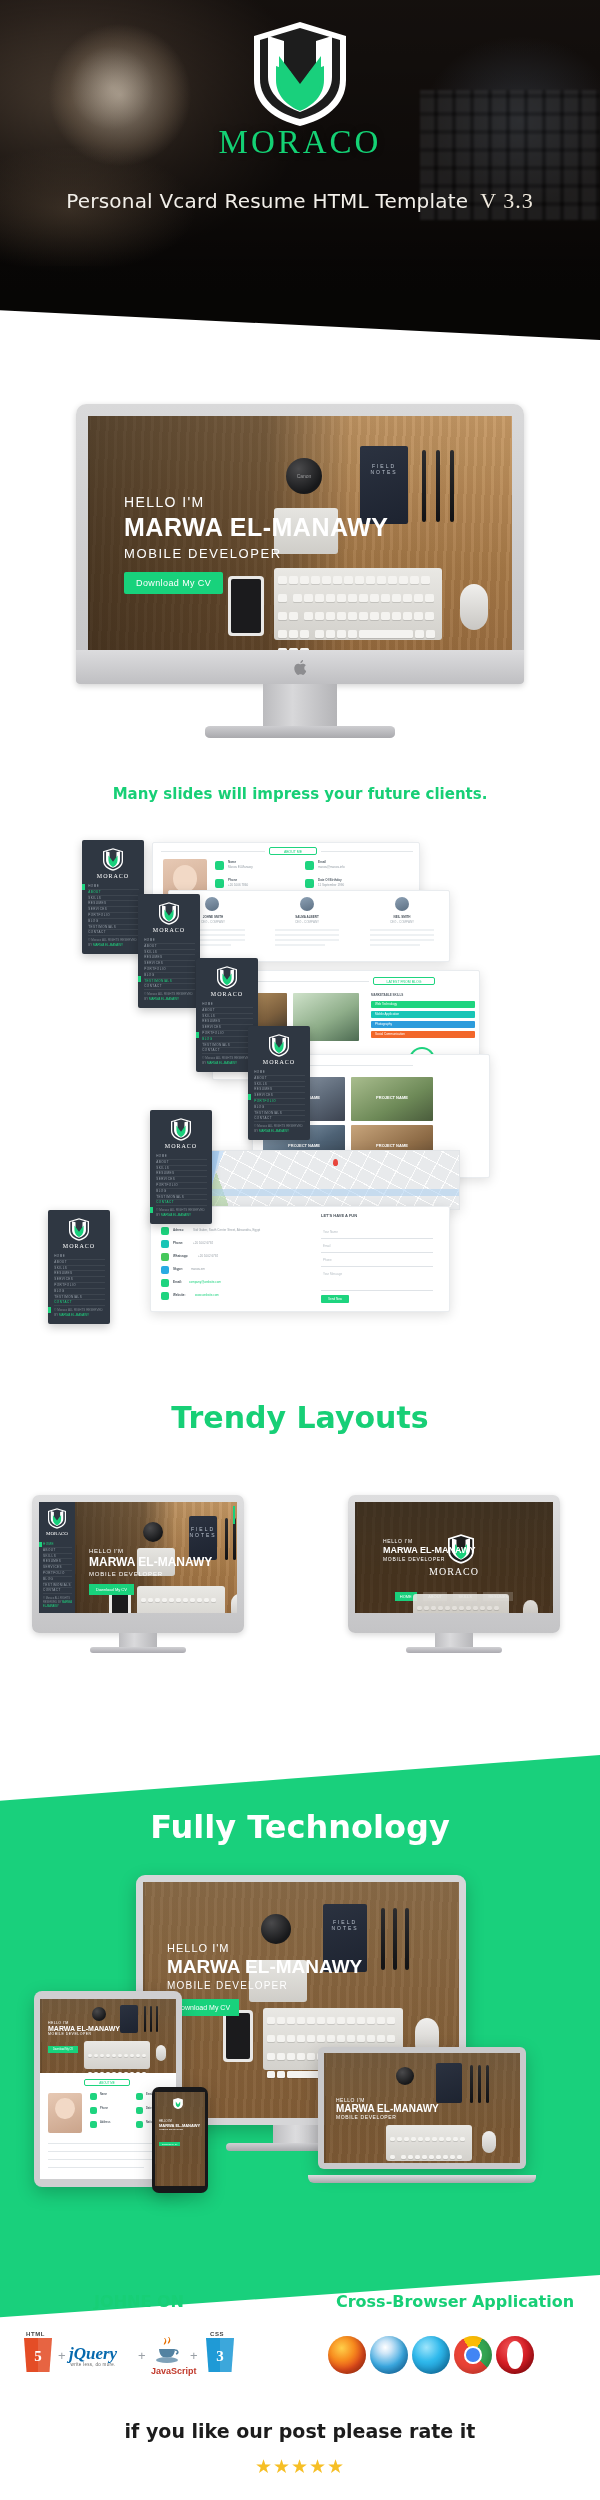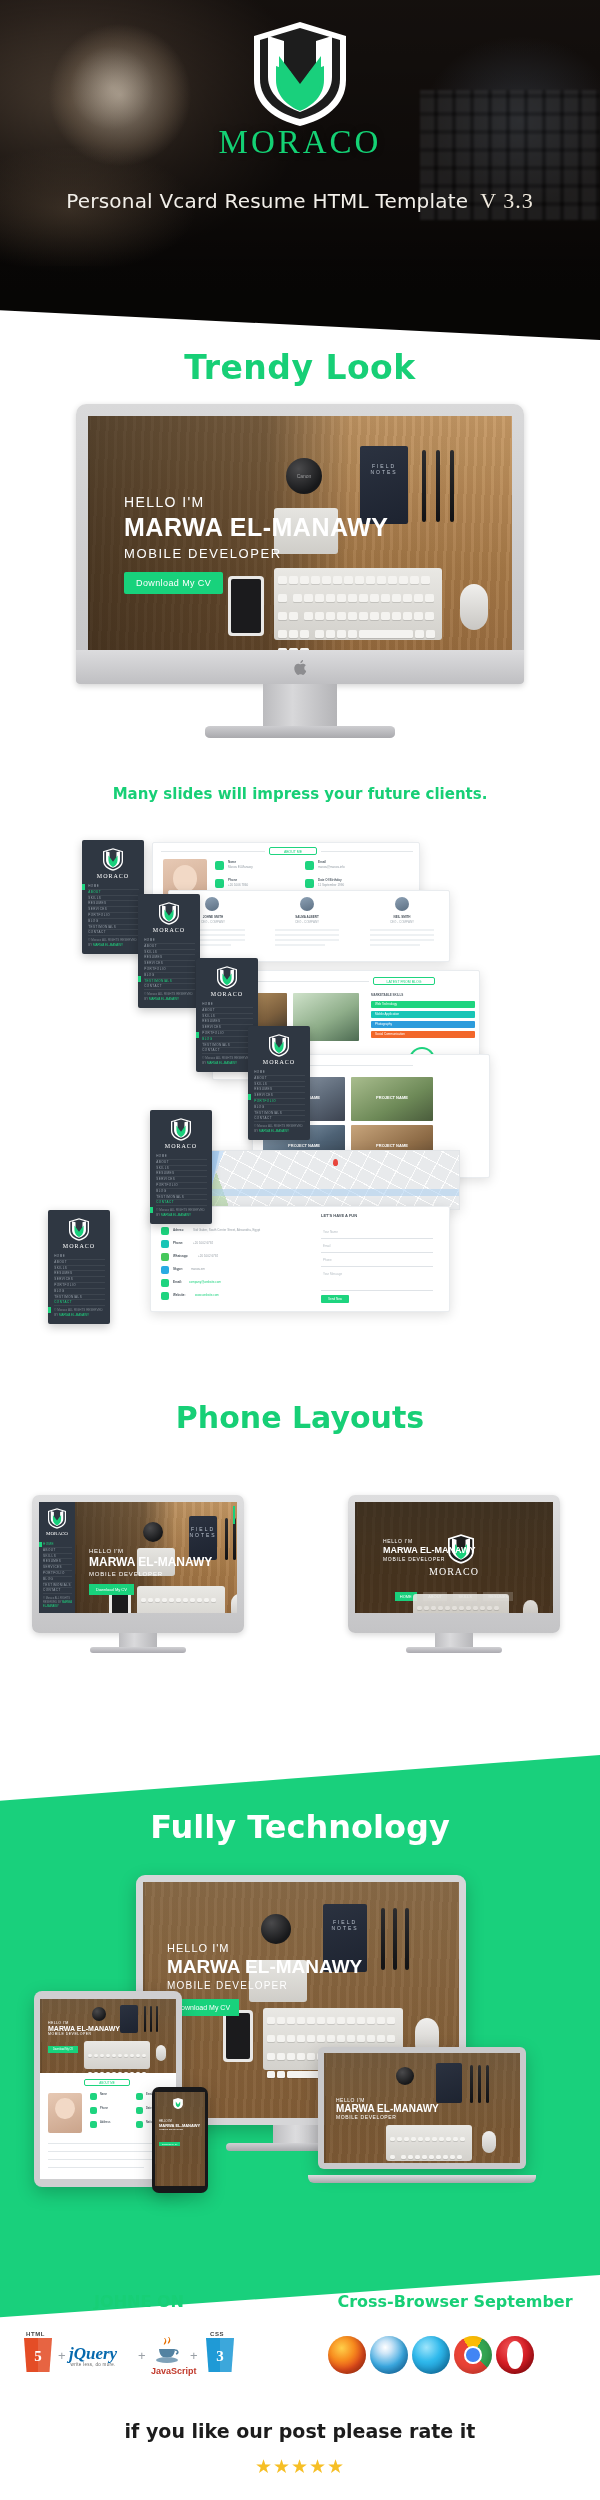--- a/index.html
+++ b/index.html
@@ -273,21 +273,20 @@
         </svg>
       </div>
       <div class="brand">MORACO</div>
       <div class="tagline-row">
         <span class="tagline">Personal Vcard Resume HTML Template</span><span class="version">V 3.3</span>
       </div>
     </div>
     <div class="hero-diag"></div>
   </div>
 
-  <div class="sec-title t-trendy-look">Trendy Look</div>
 
   <div class="imac">
     <div class="imac-bezel">
       <div class="imac-screen">
         <div class="desk"></div>
         <div class="desk-dark"></div>
         <div class="lens" style="left:198px;top:42px;width:36px;height:36px;">
           <span style="position:absolute;left:0;right:0;top:42%;text-align:center;color:#9a9a9c;font-size:5px;">Canon</span>
         </div>
         <div class="notebook" style="left:272px;top:30px;width:48px;height:78px;">
@@ -606,21 +605,21 @@
         <b>TESTIMONIALS</b>
         <b class="on">CONTACT</b>
       </div>
       <div class="sb-foot tiny" style="bottom:6px;">
         <span>© Moraco ALL RIGHTS RESERVED BY</span>
         <em>MARWA EL-MANAWY</em>
       </div>
     </div>
   </div>
 
-  <div class="sec-title t-trendy-layouts">Phone Layouts</div>
+  <div class="sec-title t-trendy-layouts">Trendy Layouts</div>
 
   <div class="layouts">
 
     <div class="mon" style="left:32px;top:40px;width:212px;height:160px;">
       <div class="mon-bezel" style="width:212px;height:138px;">
         <div class="mon-screen">
           <div class="mini-side" style="width:36px;">
             <svg viewBox="0 0 92 104" width="18" height="21" style="position:absolute;left:9px;top:6px;">
               <path d="M46 0 L92 14 L92 58 C92 84 70 98 46 104 C22 98 0 84 0 58 L0 14 Z" fill="#ffffff"></path>
               <path d="M46 6 L86 18 L86 57 C86 79 67 92 46 97 C25 92 6 79 6 57 L6 18 Z" fill="#2f3742"></path>
@@ -842,21 +841,21 @@
           </div>
         </div>
       </div>
       <div style="position:absolute;left:-10px;top:128px;width:228px;height:8px;background:linear-gradient(180deg,#dcdcde,#a8a8ac);border-radius:0 0 6px 6px;"></div>
     </div>
   </div>
 
   <div class="resp-white-bottom"></div>
 
   <div class="sec-title t-basedon">JOHNE ON</div>
-  <div class="sec-title t-browser">Cross-Browser September</div>
+  <div class="sec-title t-browser">Cross-Browser Application</div>
 
   <div class="tech">
     <div class="tech-item" style="left:10px;top:8px;">
       <div class="lbl-html" style="left:2px;top:-7px;">HTML</div>
       <div class="html5">
         <u></u>
         <b>5</b>
       </div>
     </div>
     <div class="plus" style="left:44px;top:18px;">+</div>

